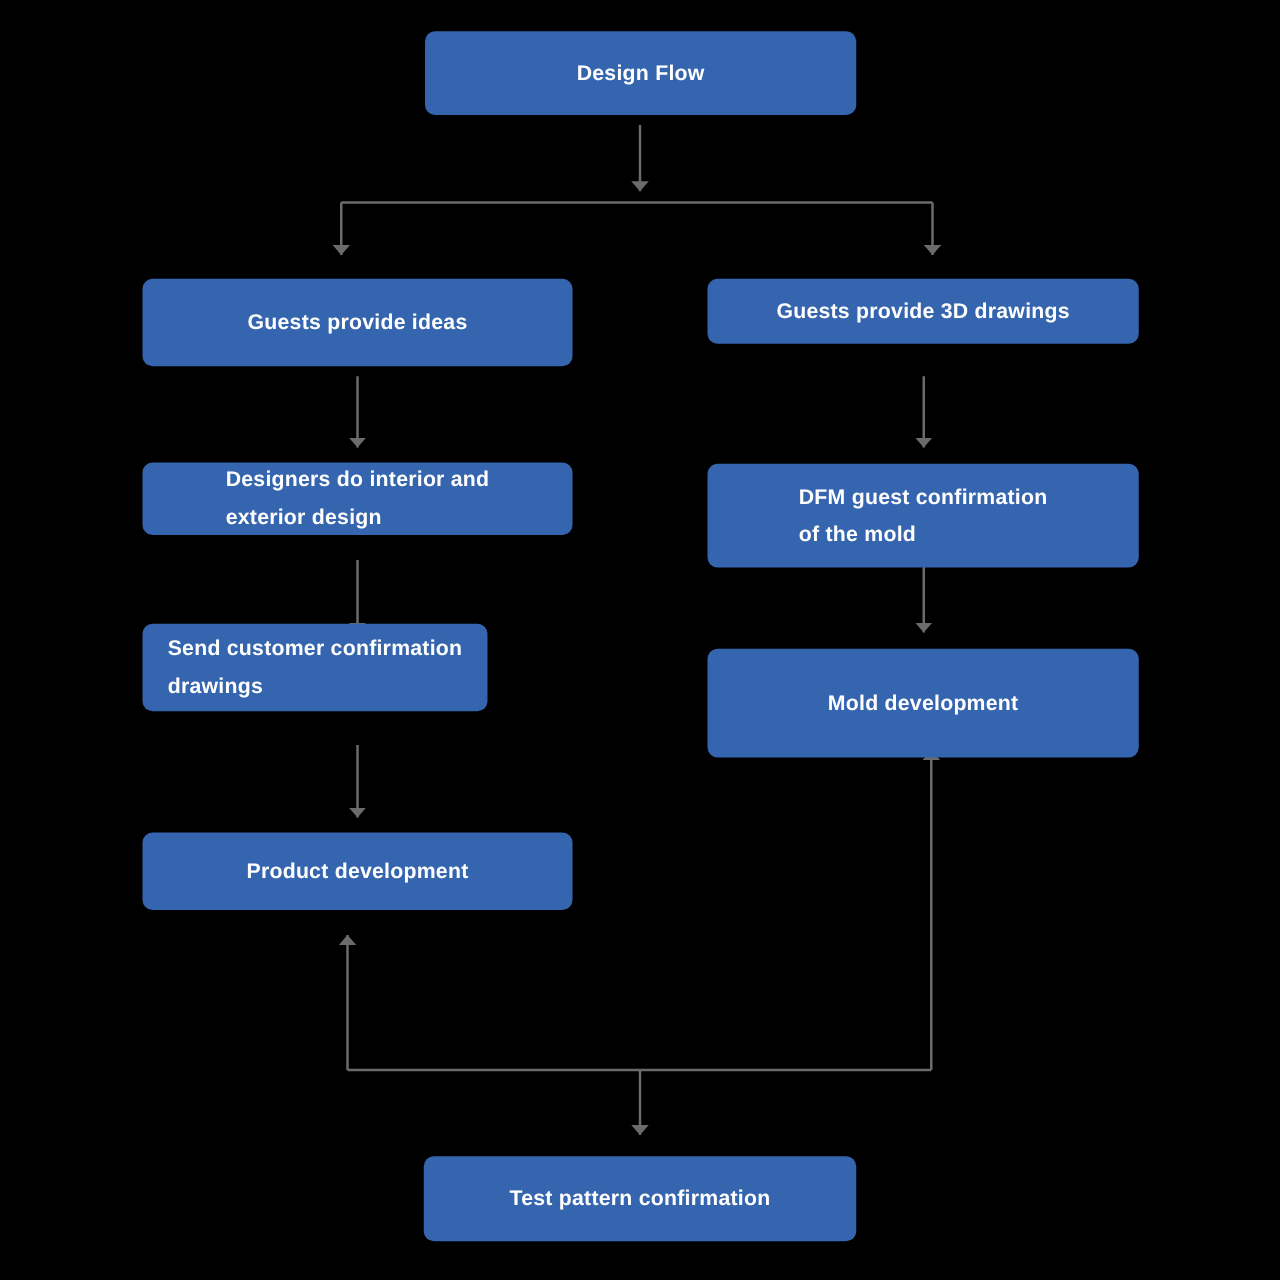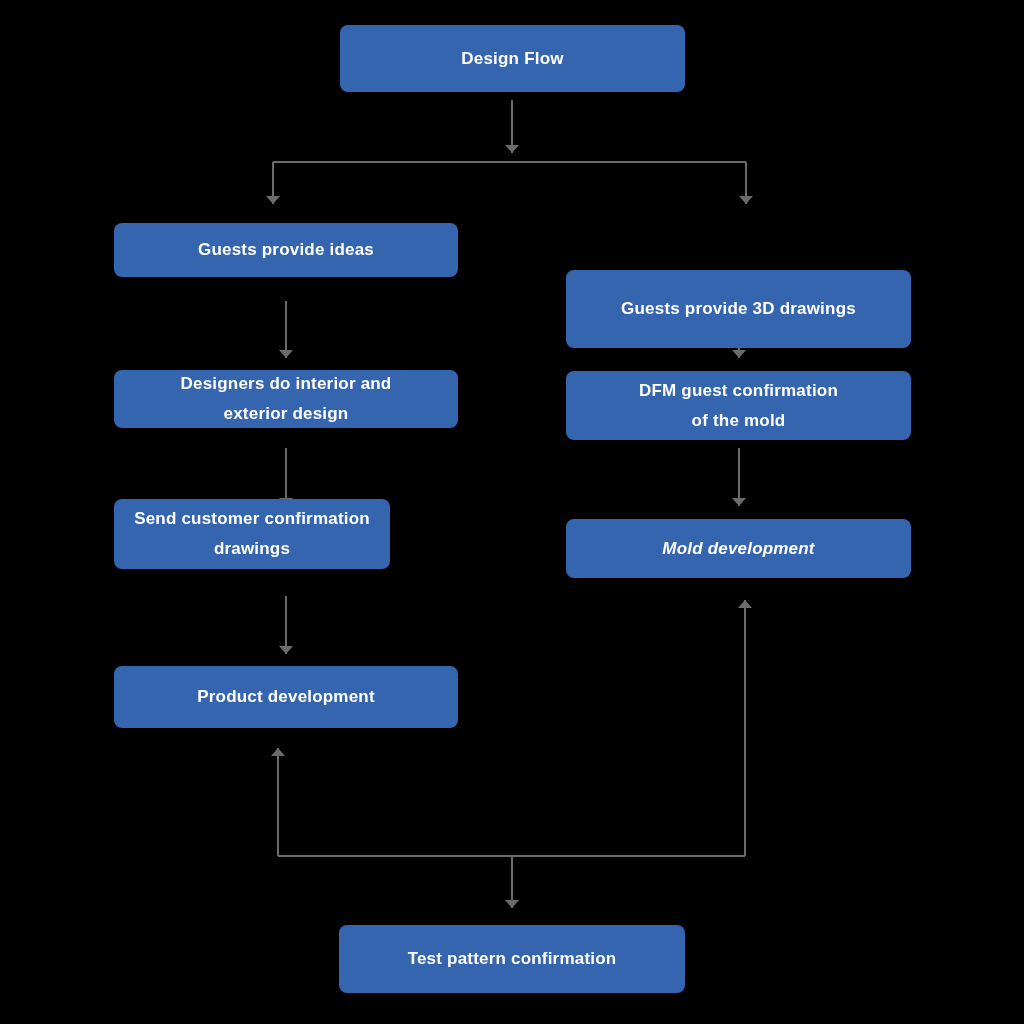--- a/index.html
+++ b/index.html
@@ -29,33 +29,33 @@
     display: flex;
     align-items: center;
     justify-content: center;
     box-sizing: border-box;
     padding: 4px 14px;
   }
   .node-label {
     color: #ffffff;
     font-size: 17px;
     font-weight: bold;
-    text-align: center;
+    text-align: left;
     line-height: 30px;
     white-space: pre-line;
     letter-spacing: 0.2px;
   }
   
   #node-design-flow        { left: 340px; top: 25px;  width: 345px; height: 67px; }
-  #node-guests-ideas       { left: 114px; top: 223px; width: 344px; height: 54px; }
-  #node-guests-3d          { left: 566px; top: 223px; width: 345px; height: 78px; margin-top: 47px; }
+  #node-guests-ideas       { left: 114px; top: 223px; width: 344px; height: 70px; }
+  #node-guests-3d          { left: 566px; top: 223px; width: 345px; height: 52px; }
   #node-designers          { left: 114px; top: 370px; width: 344px; height: 58px; }
-  #node-dfm                { left: 566px; top: 371px; width: 345px; height: 69px; }
+  #node-dfm                { left: 566px; top: 371px; width: 345px; height: 83px; }
   #node-send-drawings      { left: 114px; top: 499px; width: 276px; height: 70px; }
-  #node-mold-dev           { left: 566px; top: 519px; width: 345px; height: 59px; font-style: italic; }
+  #node-mold-dev           { left: 566px; top: 519px; width: 345px; height: 87px; }
   #node-product-dev        { left: 114px; top: 666px; width: 344px; height: 62px; }
   #node-test-pattern       { left: 339px; top: 925px; width: 346px; height: 68px; }
 </style>
 </head>
 <body>
 
 <div id="stage">
 
   <svg id="connectors" viewBox="0 0 1024 1024" xmlns="http://www.w3.org/2000/svg">
     <defs>

